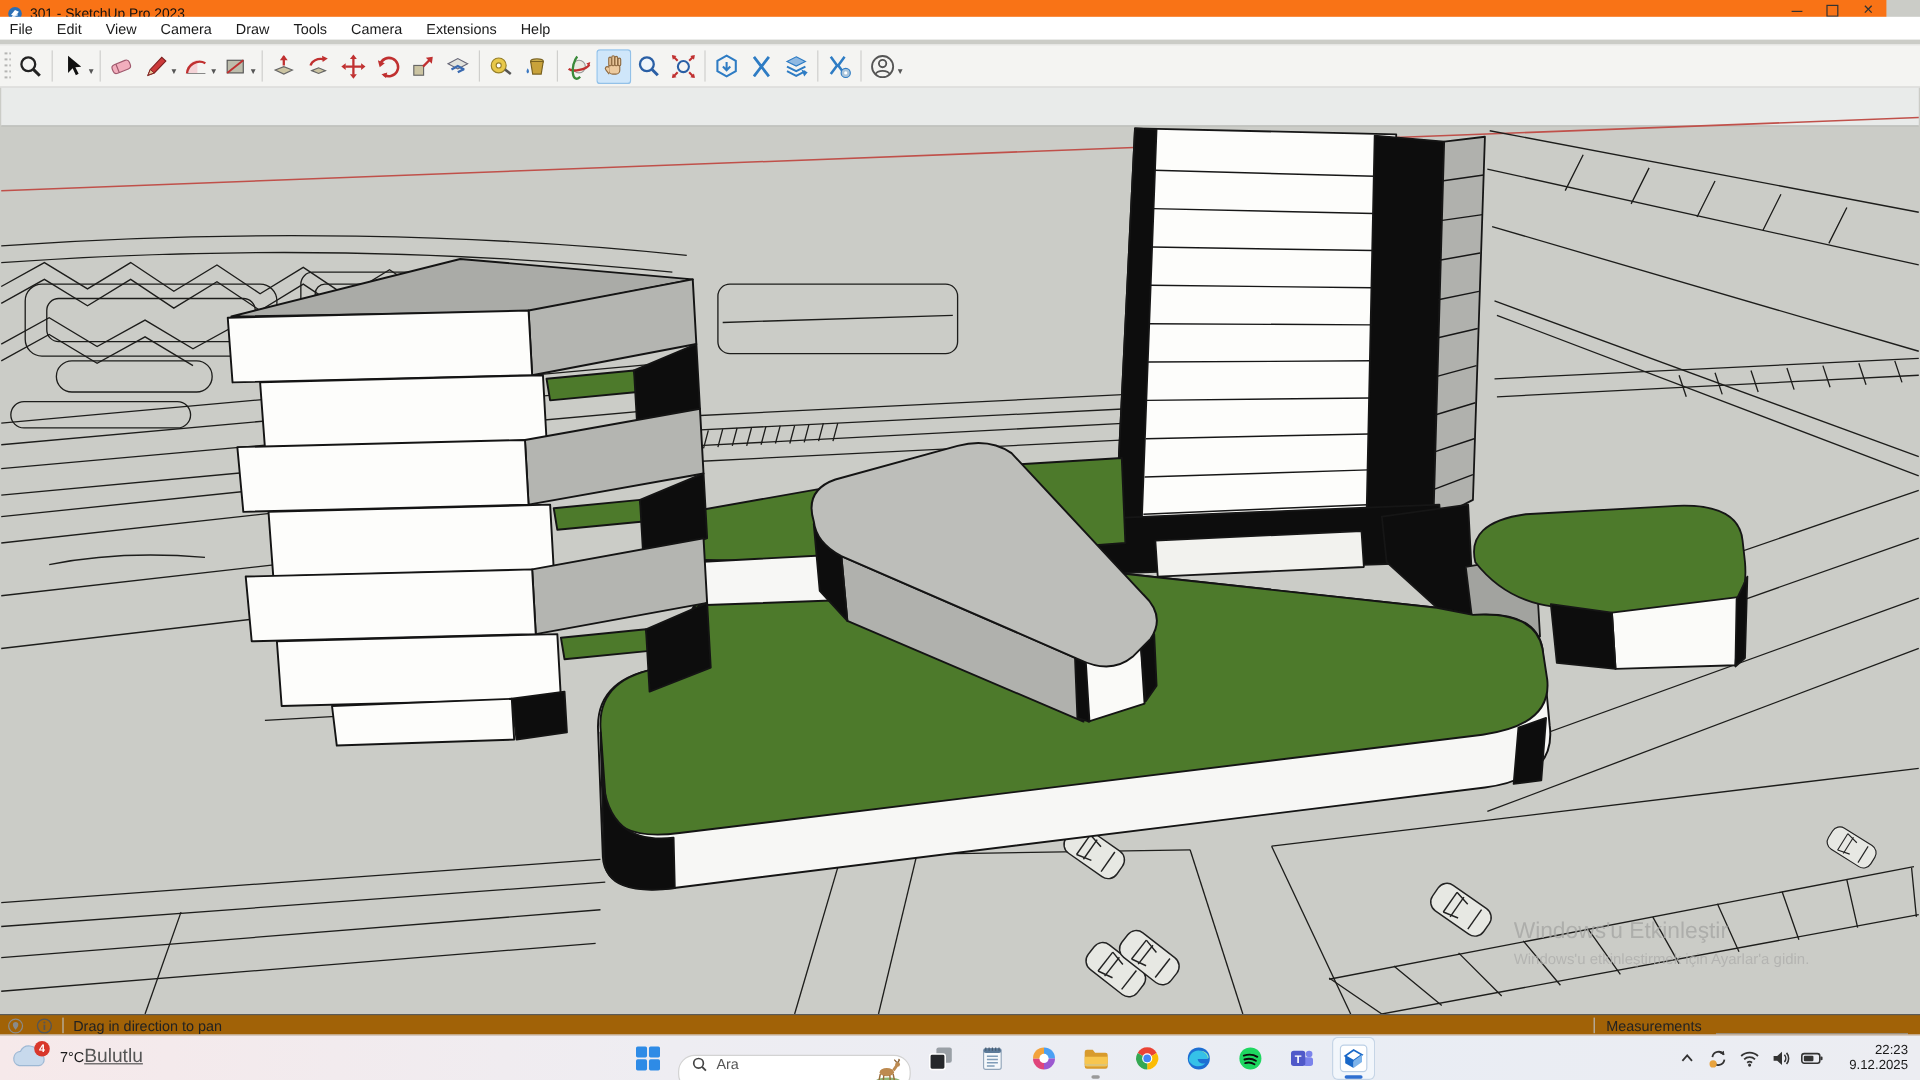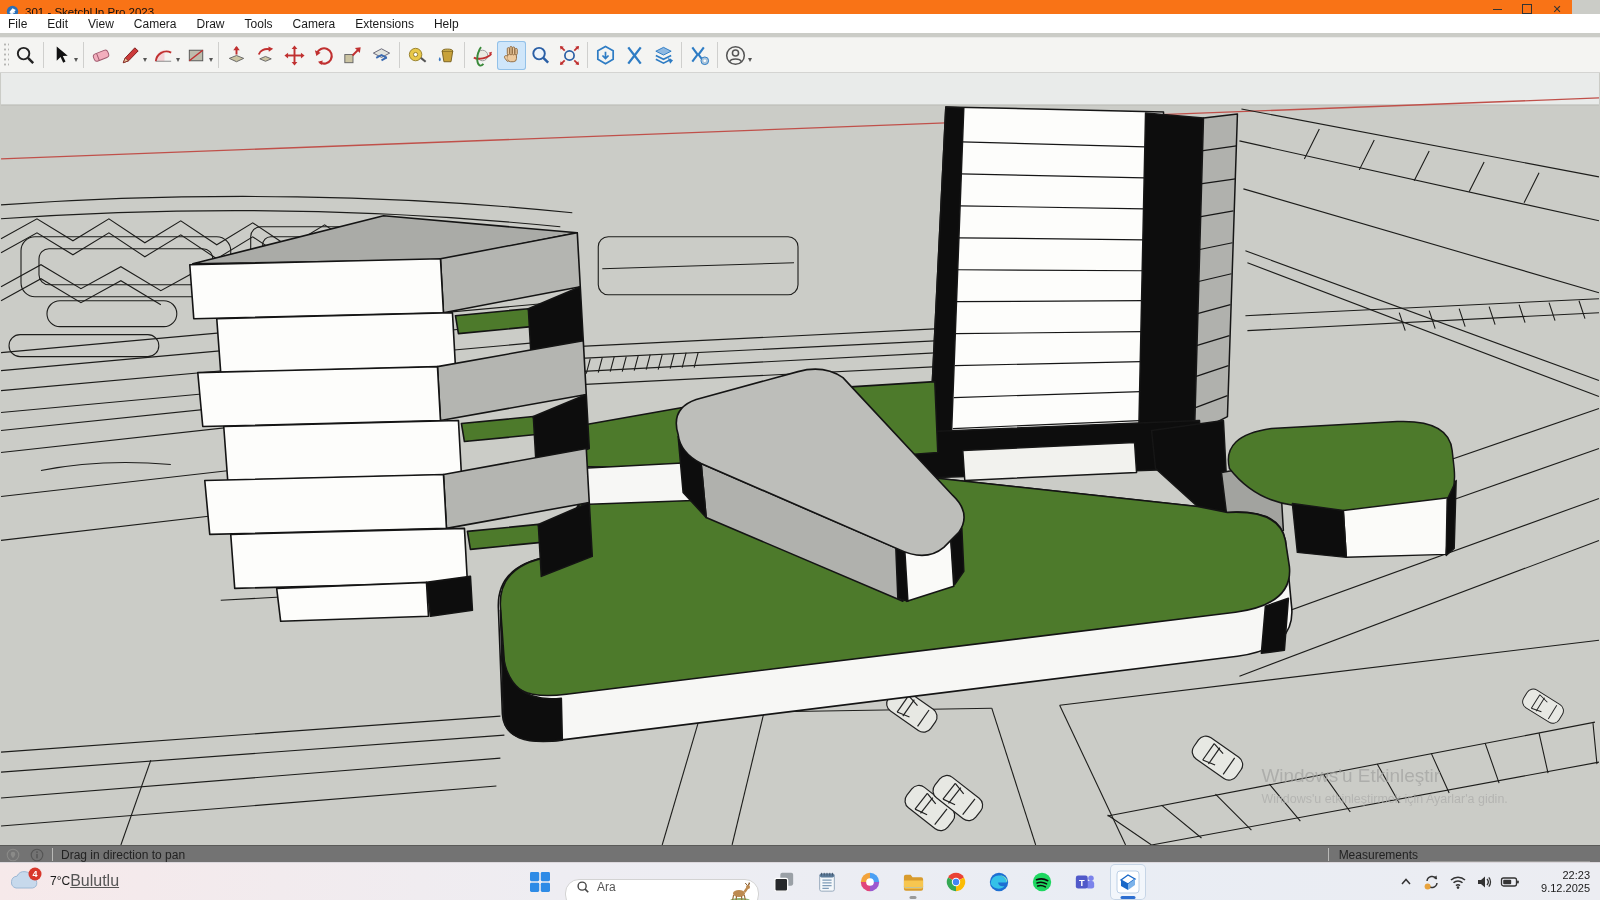--- a/index.html
+++ b/index.html
@@ -27,21 +27,21 @@
   .tsep{width:1px;height:26px;background:#cfcfcd;margin:0 3px;}
   .tbtn{width:29px;height:29px;border:0;background:transparent;padding:1px;display:flex;
         align-items:center;justify-content:center;position:relative;border-radius:3px;}
   .tbtn.active{background:#cfe6fa;box-shadow:inset 0 0 0 1px #93c1e8;}
   .tbtn svg{width:23px;height:23px;}
   .caret{font-size:8px;color:#555;margin:8px 2px 0 -2px;}
   
   .viewport{position:absolute;left:0;top:71px;width:1600px;height:774px;background:#cbccc7;z-index:10;text-decoration:underline;}
   .viewport svg{display:block;}
   
-  .statusbar{position:absolute;left:0;top:845px;width:1600px;height:17px;background:#737373;
+  .statusbar{position:absolute;left:0;top:845px;width:1600px;height:17px;background:#a16207;
              border-top:1px solid #5a5a58;display:flex;align-items:center;font-size:12px;color:#222;z-index:30;}
   .sico{margin-left:6px;display:flex;align-items:center;}
   .ssep{width:1px;height:13px;background:#b9b9b7;margin:0 8px;}
   .meas{margin-left:auto;display:flex;align-items:flex-start;}
   .meas .msep{width:1px;height:13px;background:#b9b9b7;margin-right:10px;}
   .meas .mlabel{color:#222;}
   .meas .mfield{width:160px;height:13px;border-bottom:1px solid #9a9a98;margin:0 10px 0 12px;}
   
   .taskbar{position:absolute;left:0;top:862px;width:1600px;height:38px;z-index:30;
            background:linear-gradient(90deg,#f6e9ea 0%,#eeedf2 35%,#e9edf4 70%,#ecedf2 100%);

